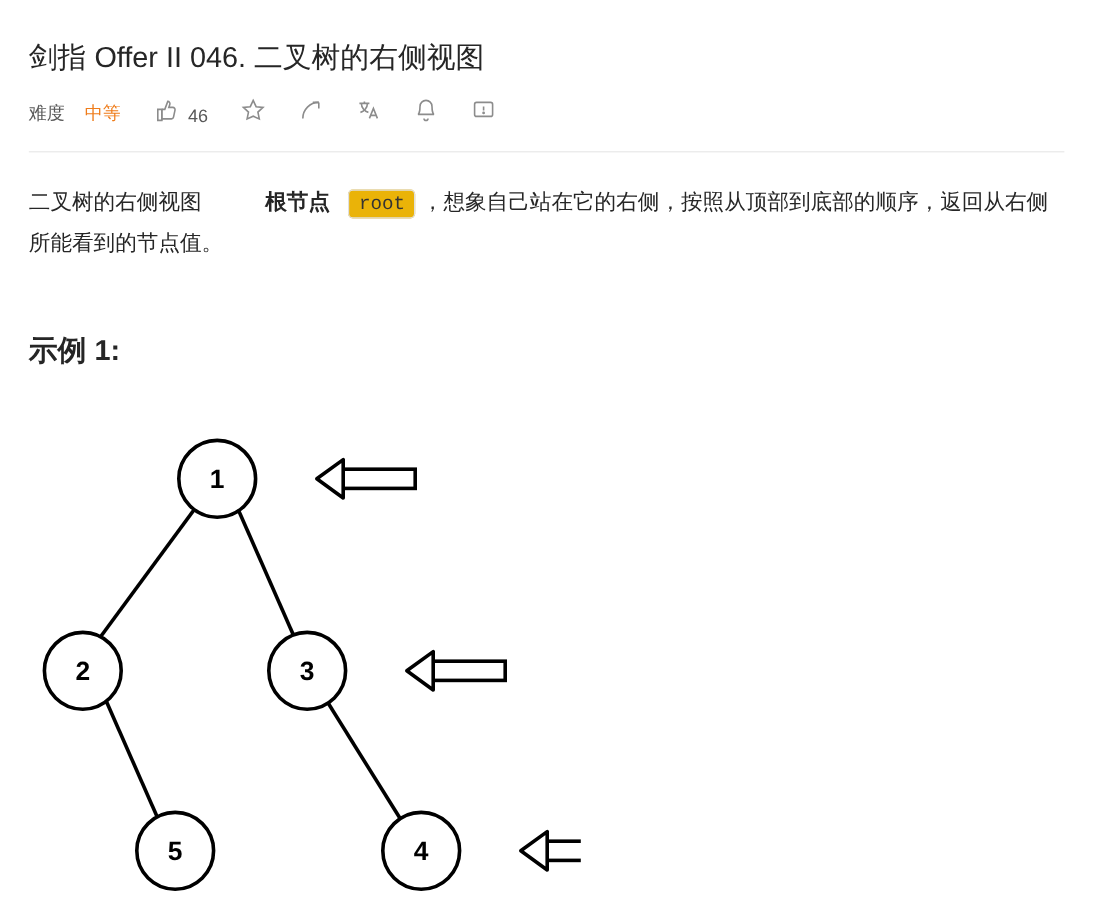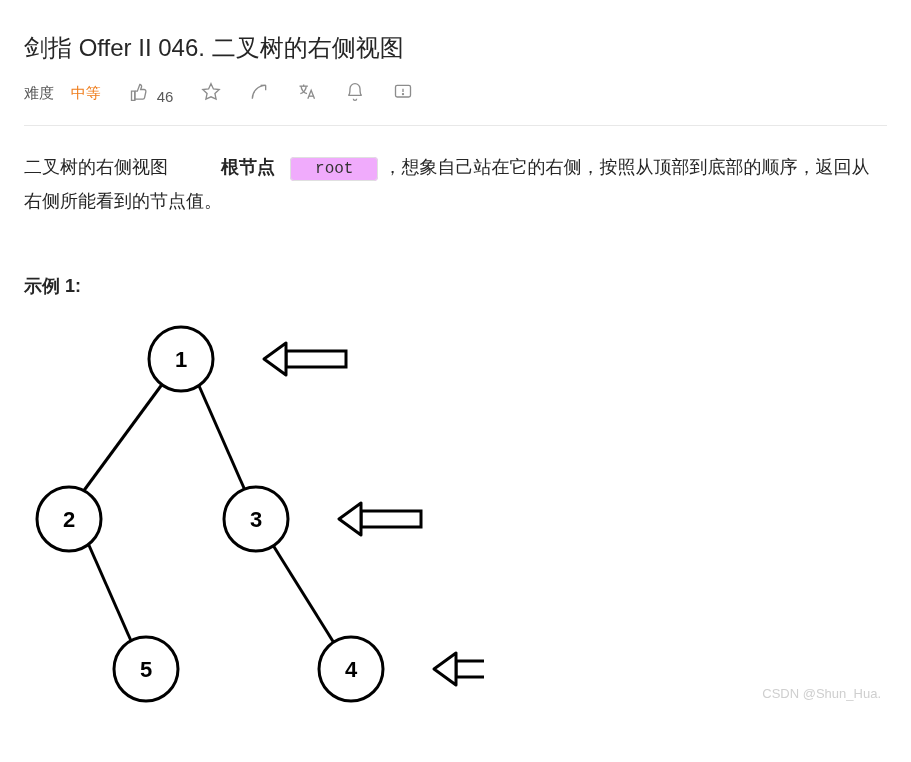--- a/index.html
+++ b/index.html
@@ -34,29 +34,29 @@
     gap: 8px;
     cursor: pointer;
     color: #8c8c8c;
   }
   .meta-item svg { width: 20px; height: 20px; }
   .like-count { color: #595959; font-size: 15px; }
   .content { margin-top: 24px; font-size: 18px; line-height: 1.9; color: #262626; }
   .content p { margin: 0 0 20px 0; }
   .content strong { font-weight: 700; margin-left: 48px; }
   code.inline {
-    background: #f0abfc;
+    background: #eab308;
     border: 1px solid #e0e0e0;
     border-radius: 4px;
-    padding: 2px 24px;
+    padding: 2px 8px;
     font-family: Menlo, Monaco, Consolas, "Courier New", monospace;
     font-size: 16px;
     color: #333;
   }
-  .example-heading { font-weight: 700; margin-top: 50px; margin-bottom: 6px; font-size: 18px; }
+  .example-heading { font-weight: 700; margin-top: 50px; margin-bottom: 34px; font-size: 24px; }
   .diagram-wrap { position: relative; }
   .tree-svg { display: block; }
   .watermark {
     position: absolute;
     right: 6px;
     bottom: 2px;
     font-size: 13px;
     color: #cfcfcf;
   }
 </style>
@@ -178,15 +178,14 @@
         </g>
         <g>
           <circle cx="327" cy="360" r="32" fill="#fff" stroke="#000" stroke-width="3"></circle>
           <text x="327" y="360">4</text>
         </g>
       </g>
       <use href="#arrow" x="240" y="50"></use>
       <use href="#arrow" x="315" y="210"></use>
       <use href="#arrow" x="410" y="360"></use>
     </svg>
-    <div class="watermark">CSDN @Shun_Hua.</div>
   </div>
 </div>
 
 </body></html>

